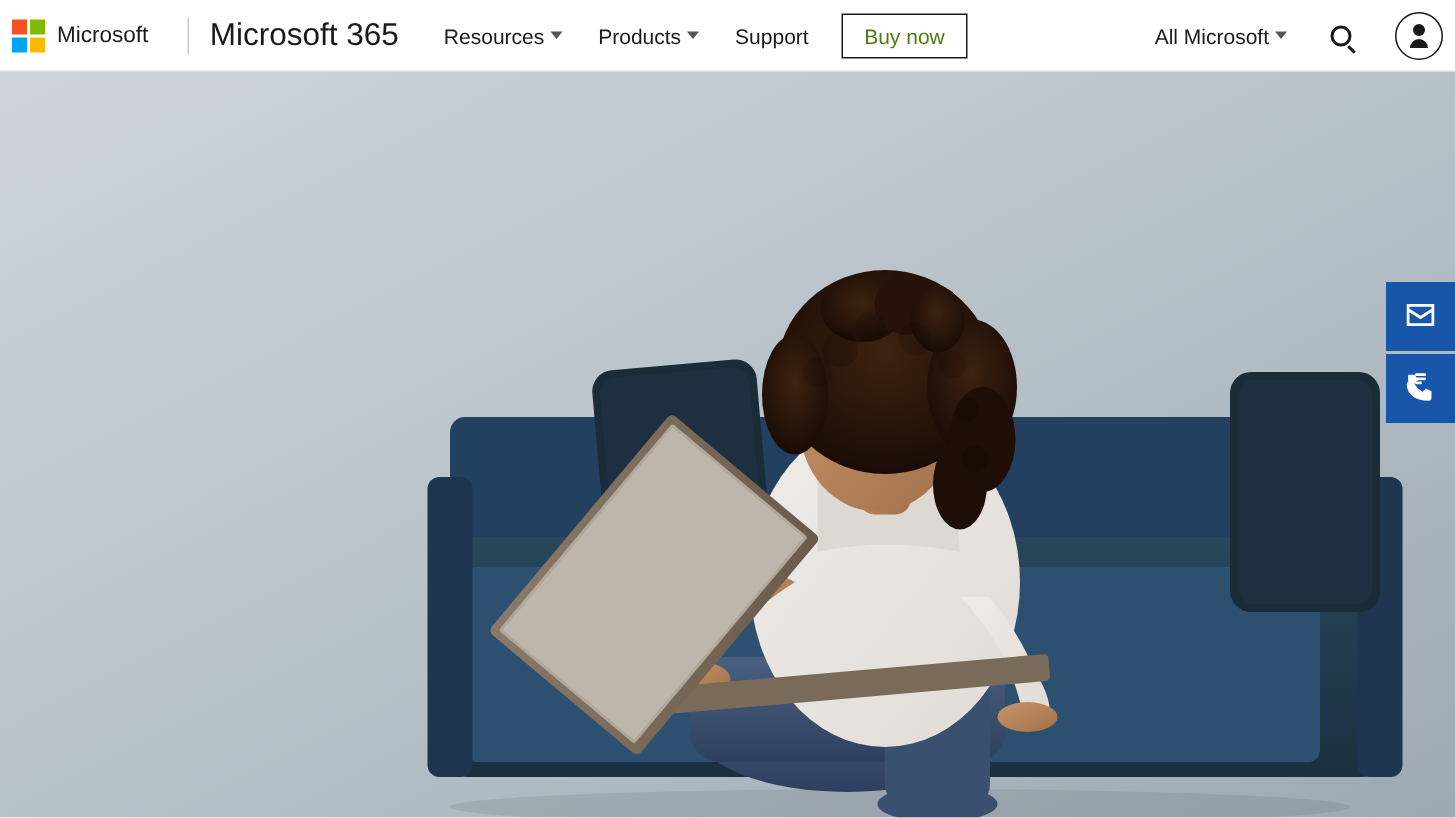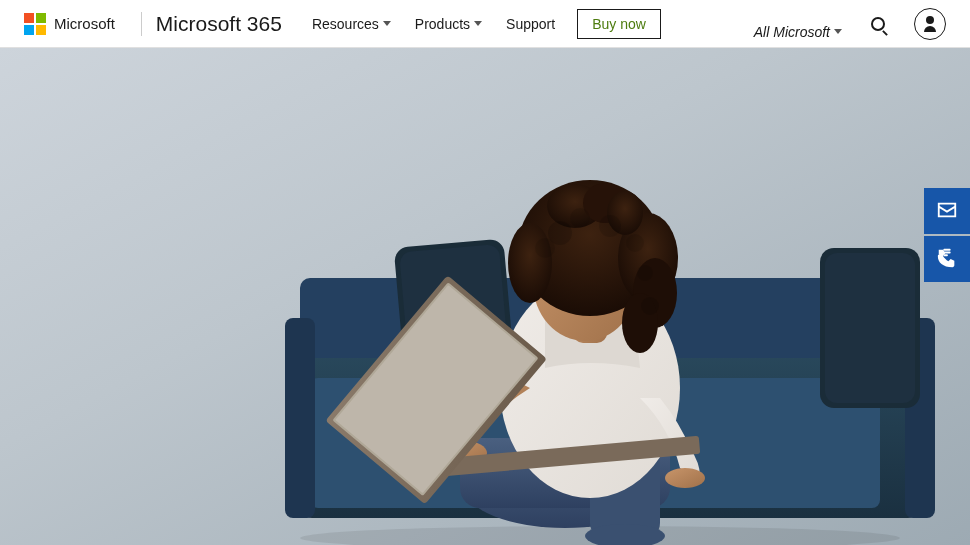--- a/index.html
+++ b/index.html
@@ -3,21 +3,21 @@
   <meta charset="utf-8">
   <style>
     * { margin: 0; padding: 0; box-sizing: border-box; }
     body { width: 970px; height: 545px; overflow: hidden; font-family: 'Segoe UI', Arial, sans-serif; background: #fff; }
 
     
     .navbar {
       display: flex;
       align-items: center;
       height: 48px;
-      padding: 0 24px;
+      padding: 0 8px;
       background: #fff;
       border-bottom: 1px solid #e0e0e0;
       position: relative;
       z-index: 10;
     }
     .ms-logo {
       display: flex;
       align-items: center;
       gap: 8px;
       margin-right: 12px;
@@ -84,24 +84,23 @@
       padding: 6px 14px;
       font-size: 14px;
       cursor: pointer;
       font-family: 'Segoe UI', Arial, sans-serif;
       color: #4d7c0f;
       margin-left: 8px;
       white-space: nowrap;
     }
     .nav-right {
       display: flex;
-      align-items: flex-end;
+      align-items: center;
       gap: 20px;
       margin-left: auto;
-      font-style: italic;
     }
     .all-ms-link {
       display: flex;
       align-items: center;
       gap: 4px;
       font-size: 14px;
       color: #1a1a1a;
       cursor: pointer;
       white-space: nowrap;
     }

